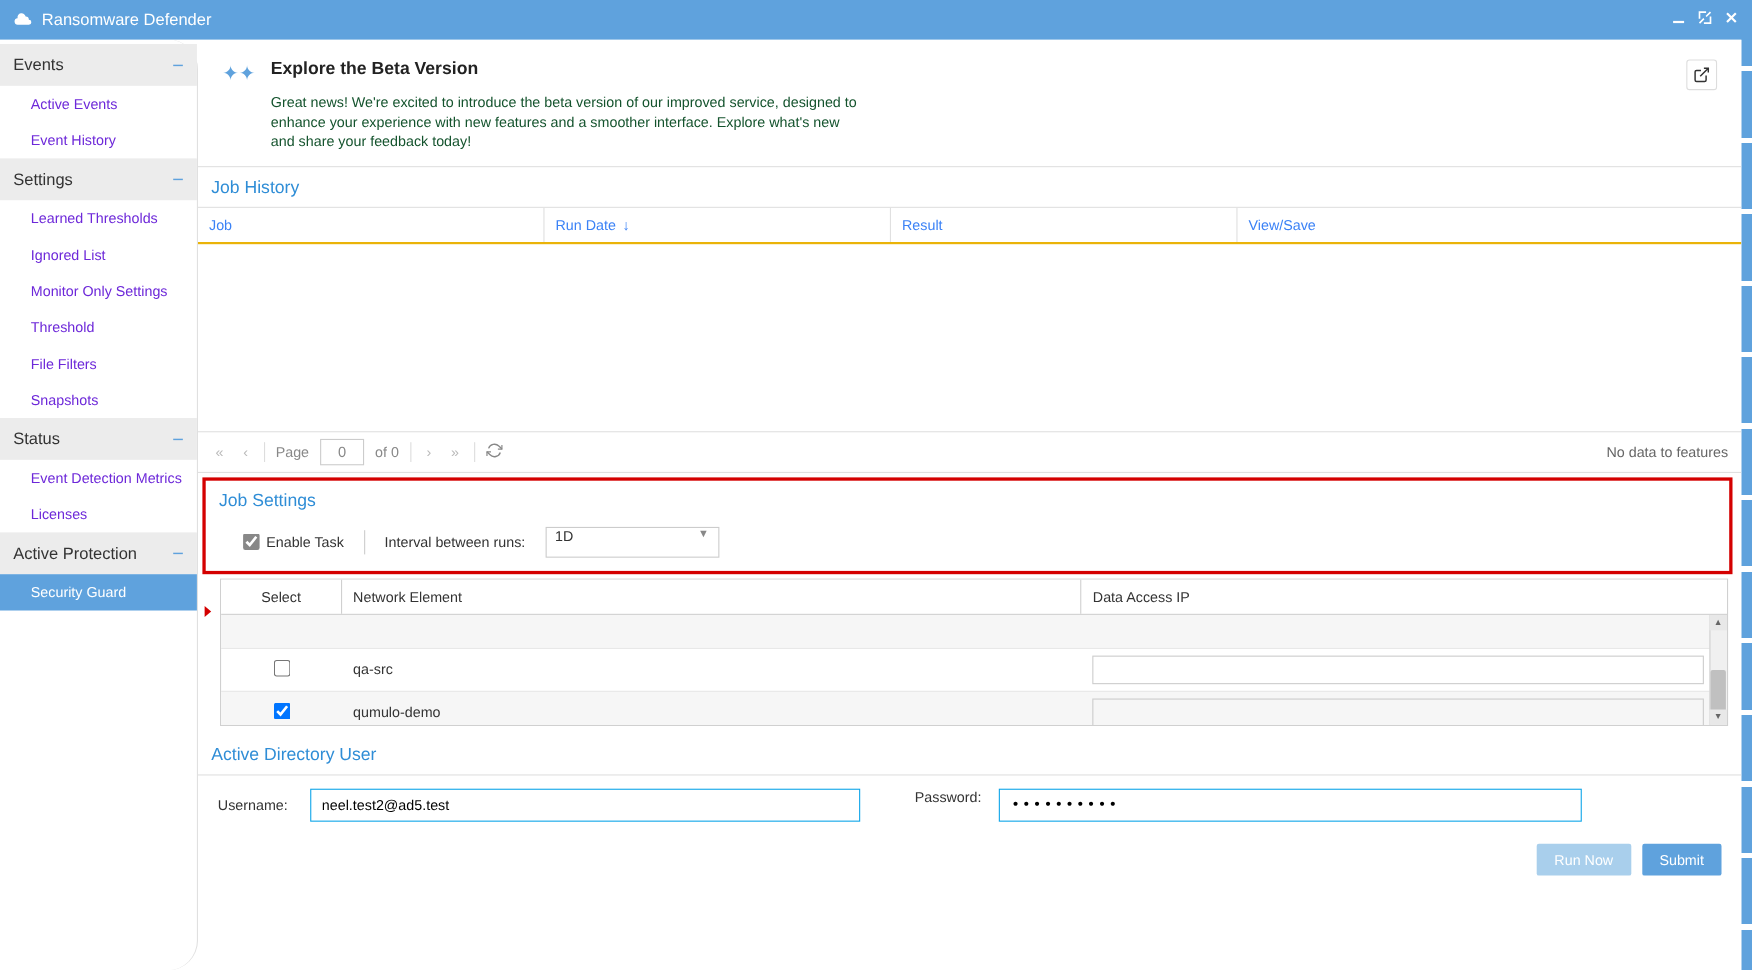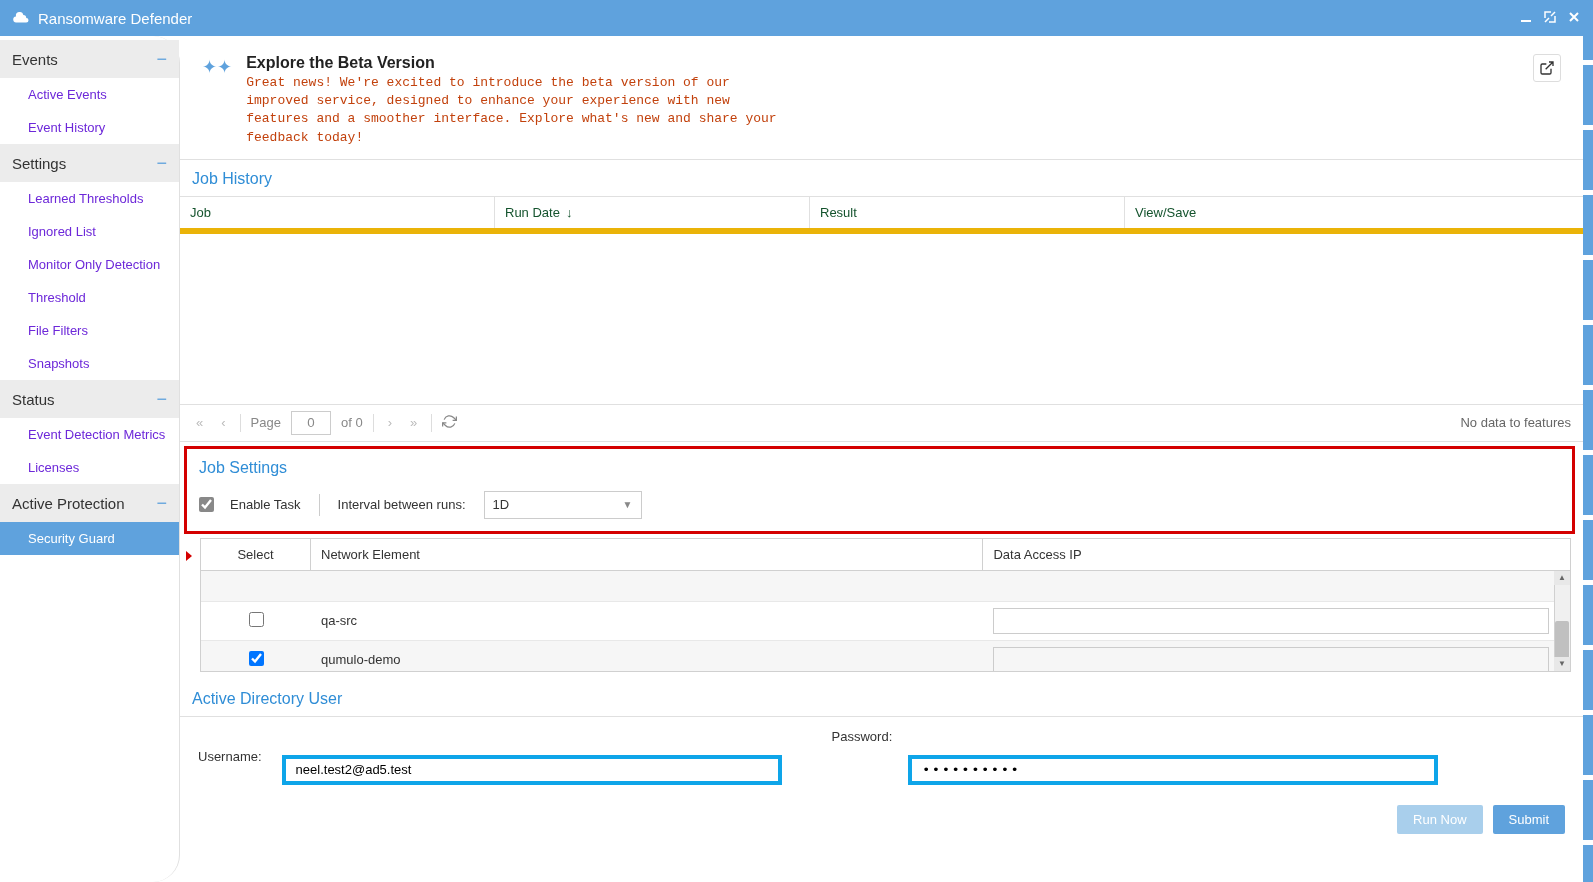--- a/index.html
+++ b/index.html
@@ -18,46 +18,46 @@
 .nav-group-header { background: #ececec; color: #333; font-size: 15px; padding: 10px 12px; display: flex; align-items: center; justify-content: space-between; cursor: pointer; }
 .nav-group-header .collapse-icon { color: #5fa2dd; font-size: 18px; line-height: 1; }
 .nav-item { padding: 9px 12px 9px 28px; color: #6d28d9; cursor: pointer; font-size: 13px; }
 .nav-item.active { background: #5fa2dd; color: #fff; }
 
 .main { flex: 1; overflow: auto; padding: 0; }
 
 .beta-banner { display: flex; padding: 18px 22px 12px 22px; gap: 14px; position: relative; border-bottom: 1px solid #e0e0e0; }
 .beta-banner .sparkle { color: #5fa2dd; font-size: 18px; margin-top: 2px; }
 .beta-title { font-weight: bold; font-size: 16px; color: #222; }
-.beta-text { color: #c2410c; font-size: 13px; max-width: 540px; margin-top: 2px; line-height: 1.4; font-family: Liberation Mono, monospace; }
+.beta-text { color: #14532d; font-size: 13px; max-width: 540px; margin-top: 12px; line-height: 1.4; }
 .external-link-btn { position: absolute; right: 22px; top: 18px; width: 28px; height: 28px; border: 1px solid #ddd; border-radius: 3px; display: flex; align-items: center; justify-content: center; cursor: pointer; }
 
 .section-title { color: #2f8dd6; font-size: 16px; padding: 10px 16px 8px 12px; border-bottom: 1px solid #e0e0e0; }
 
-.history-table-header { display: flex; border-bottom: 6px solid #eab308; font-size: 13px; color: #14532d; }
+.history-table-header { display: flex; border-bottom: 2px solid #eab308; font-size: 13px; color: #3b82f6; }
 .history-table-header > div { padding: 8px 10px; border-right: 1px solid #e0e0e0; }
 .hcol-job { width: 315px; }
 .hcol-date { width: 315px; display: flex; align-items: center; gap: 6px; }
 .hcol-result { width: 315px; }
 .hcol-view { flex: 1; border-right: none !important; }
 .history-body { height: 170px; }
 
 .paging-toolbar { display: flex; align-items: center; padding: 6px 12px; border-top: 1px solid #e0e0e0; border-bottom: 1px solid #e0e0e0; color: #888; gap: 10px; font-size: 13px; }
 .paging-toolbar .pg-btn { color: #bbb; cursor: pointer; padding: 2px 4px; }
 .paging-toolbar .sep { width: 1px; height: 18px; background: #ddd; }
 .paging-toolbar input { width: 40px; height: 24px; border: 1px solid #ccc; text-align: center; color: #888; }
 .paging-toolbar .refresh { color: #888; cursor: pointer; }
 .paging-toolbar .no-data { margin-left: auto; color: #666; }
 
 .job-settings-wrap { border: 3px solid #d40000; margin: 4px 8px 4px 4px; padding-bottom: 2px; }
 .job-settings-bar { display: flex; align-items: center; gap: 18px; padding: 10px 12px; font-size: 13px; }
-.job-settings-bar .chk { display: flex; align-items: center; gap: 16px; }
+.job-settings-bar .chk { display: flex; align-items: center; gap: 6px; margin-left: 22px; }
 .job-settings-bar .chk input { width: 15px; height: 15px; accent-color: #888; }
 .job-settings-bar .divider { width: 1px; height: 22px; background: #ccc; }
-.job-settings-bar .interval-select { width: 158px; height: 28px; border: 1px solid #ccc; display: flex; align-items: center; justify-content: space-between; padding: 0 8px; color: #333; cursor: pointer; }
+.job-settings-bar .interval-select { width: 158px; height: 28px; border: 1px solid #ccc; display: flex; justify-content: space-between; padding: 0 8px; color: #333; cursor: pointer; }
 .job-settings-bar .interval-select .caret { color: #888; font-size: 10px; }
 
 .ne-table { margin: 0 12px 0 20px; border: 1px solid #d0d0d0; }
 .ne-header { display: flex; background: #fff; border-bottom: 1px solid #d0d0d0; font-size: 13px; }
 .ne-header > div { padding: 8px 10px; }
 .ne-col-select { width: 110px; text-align: center; border-right: 1px solid #d0d0d0; }
 .ne-col-name { flex: 1.15; border-right: 1px solid #d0d0d0; }
 .ne-col-ip { flex: 1; }
 .ne-body { position: relative; max-height: 100px; overflow: hidden; }
 .ne-row { display: flex; align-items: center; border-top: 1px solid #e8e8e8; min-height: 38px; }
@@ -67,21 +67,21 @@
 .ne-row .cell.name { flex: 1.15; }
 .ne-row .cell.ip { flex: 1; }
 .ne-row .cell.ip input { width: 98%; height: 26px; border: 1px solid #ccc; padding: 0 6px; }
 .ne-row .cell.select input { width: 15px; height: 15px; }
 .ne-scroll-track { position: absolute; right: 0; top: 0; bottom: 0; width: 16px; background: #f0f0f0; border-left: 1px solid #d0d0d0; }
 .ne-scroll-thumb { position: absolute; right: 1px; width: 14px; height: 40px; background: #c0c0c0; border-radius: 2px; top: 50px; }
 .ne-scroll-arrow { position: absolute; right: 0; width: 16px; height: 14px; background: #e8e8e8; display: flex; align-items: center; justify-content: center; font-size: 8px; color: #666; }
 
 .ad-user { padding: 12px 18px; display: flex; align-items: center; gap: 20px; font-size: 13px; }
 .ad-user label { color: #333; }
-.ad-user input { height: 30px; border: 4px solid #0ea5e9; padding: 4px 10px; font-size: 13px; margin-top: 26px; }
+.ad-user input { height: 30px; border: 1px solid #0ea5e9; padding: 4px 10px; font-size: 13px; }
 .ad-user .username-in { width: 500px; }
 .ad-user .password-in { width: 530px; font-family: monospace; letter-spacing: 2px; }
 .ad-user .pw-group { margin-left: 30px; display: flex; gap: 16px; }
 
 .footer-buttons { display: flex; justify-content: flex-end; gap: 10px; padding: 8px 18px 14px 0; }
 .btn { padding: 7px 16px; border: none; border-radius: 2px; color: #fff; font-size: 13px; cursor: pointer; }
 .btn.run { background: #a9cfec; }
 .btn.submit { background: #5fa2dd; }
 
 .red-tick { position: absolute; left: 186px; top: 551px; width: 0; height: 0; border-style: solid; border-width: 5px 0 5px 6px; border-color: transparent transparent transparent #d40000; z-index: 5; }
@@ -120,21 +120,21 @@
     </div>
     <div class="nav-item">Active Events</div>
     <div class="nav-item">Event History</div>
 
     <div class="nav-group-header">
       <span>Settings</span>
       <span class="collapse-icon">−</span>
     </div>
     <div class="nav-item">Learned Thresholds</div>
     <div class="nav-item">Ignored List</div>
-    <div class="nav-item">Monitor Only Detection</div>
+    <div class="nav-item">Monitor Only Settings</div>
     <div class="nav-item">Threshold</div>
     <div class="nav-item">File Filters</div>
     <div class="nav-item">Snapshots</div>
 
     <div class="nav-group-header">
       <span>Status</span>
       <span class="collapse-icon">−</span>
     </div>
     <div class="nav-item">Event Detection Metrics</div>
     <div class="nav-item">Licenses</div>

